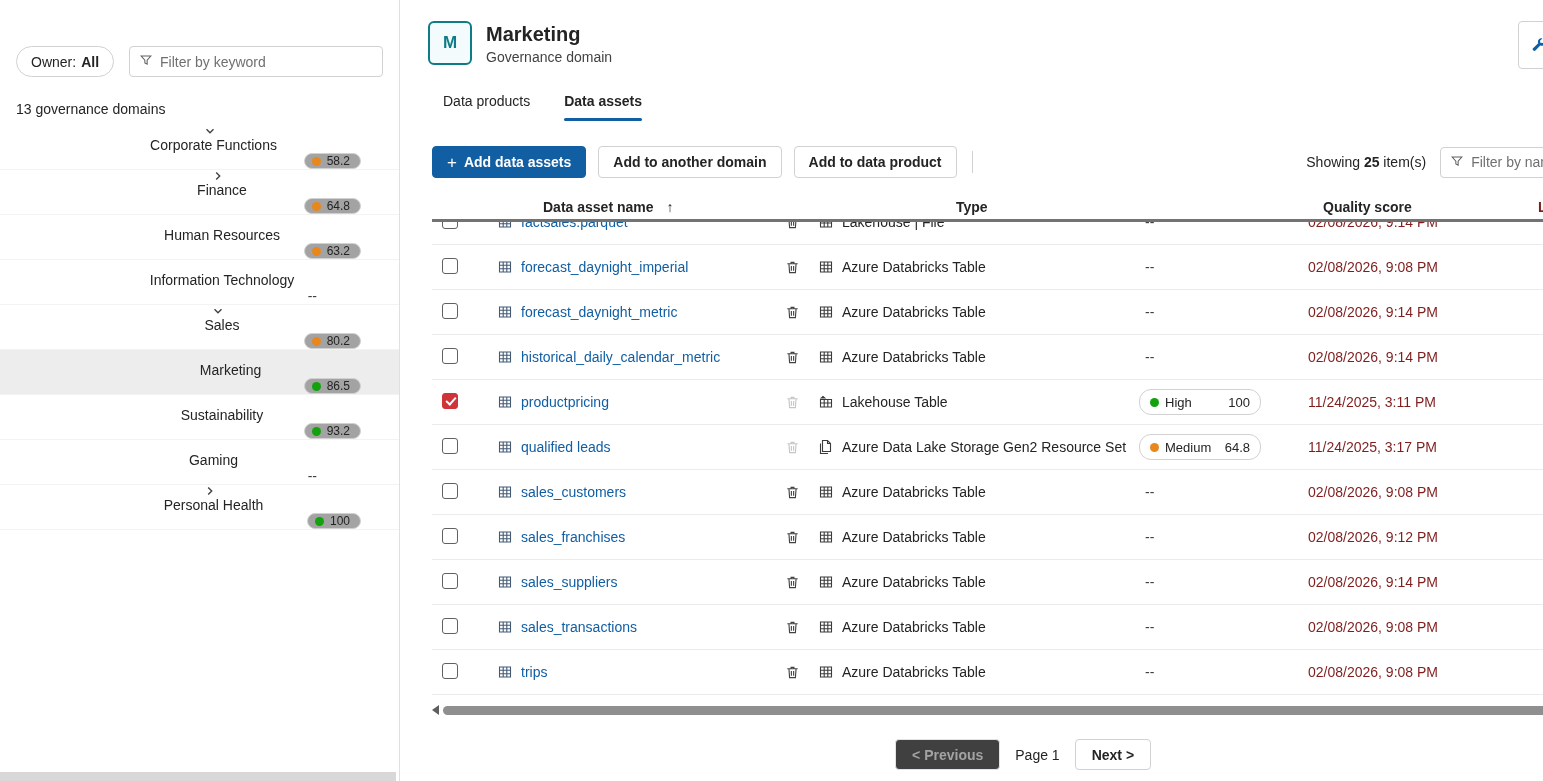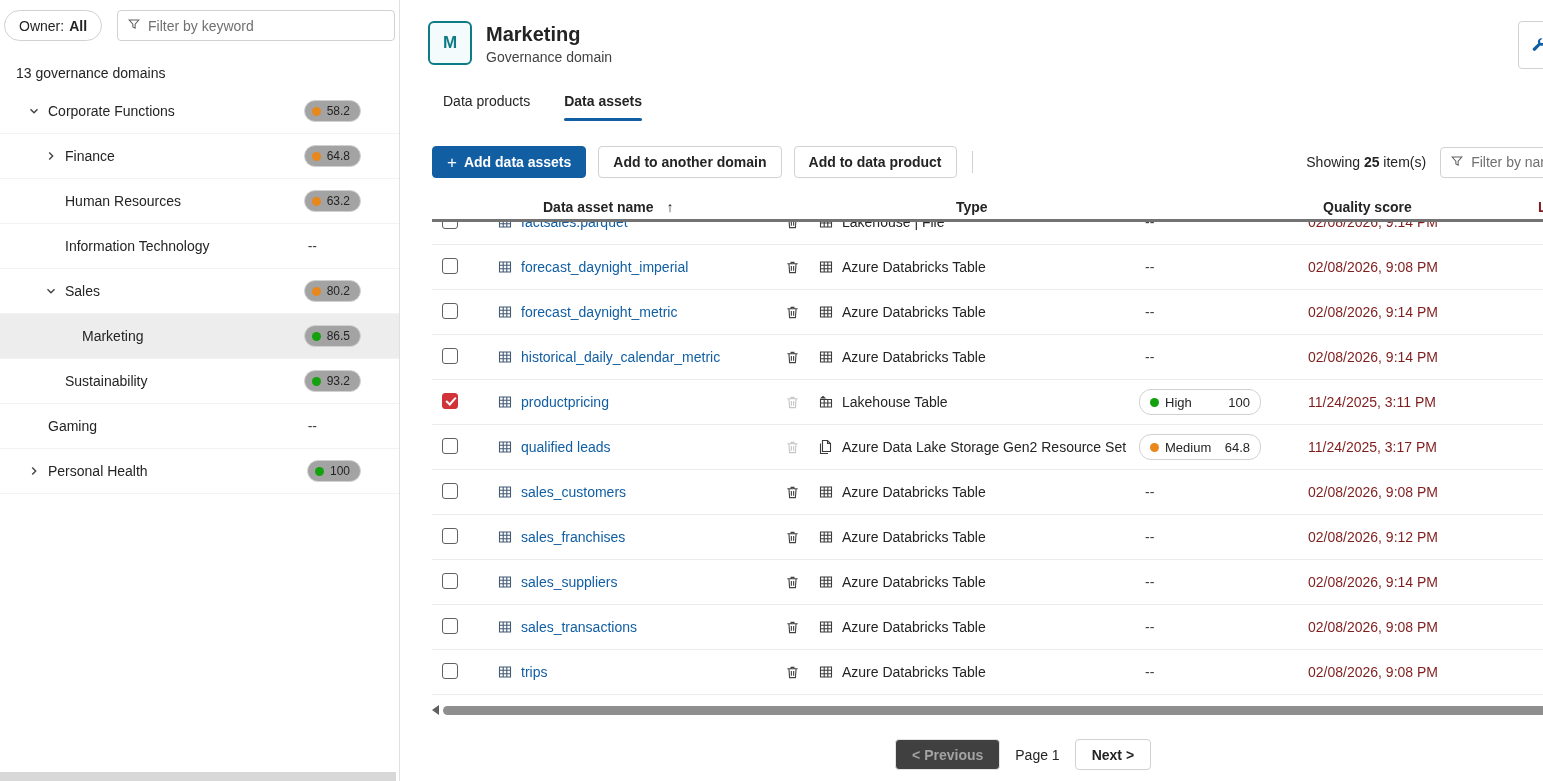--- a/index.html
+++ b/index.html
@@ -5,30 +5,30 @@
   * { box-sizing: border-box; margin: 0; padding: 0; }
   html, body { width: 1543px; height: 781px; overflow: hidden; }
   body {
     font-family: "Liberation Sans", "DejaVu Sans", sans-serif;
     font-size: 14px; color: #242424; background: #fff;
   }
   .app { display: flex; height: 100%; }
 
   
   .sidebar { width: 400px; min-width: 400px; border-right: 1px solid #e0e0e0; position: relative; padding-top: 10px; background:#fff; }
-  .side-top { display: flex; align-items: center; gap: 15px; padding: 0 4px; }
+  .side-top { display: flex; align-items: center; gap: 15px; padding: 0 16px; margin-top: 36px; }
   .owner-pill { display: inline-flex; align-items: center; gap: 5px; height: 31px; padding: 0 14px;
     border: 1px solid #d1d1d1; border-radius: 16px; background: #fff; font-size: 14px; font-family: inherit; color:#242424; cursor: pointer; }
   .owner-pill b { font-weight: 700; }
   .filter-box { flex: 1; display: flex; align-items: center; gap: 7px; height: 31px;
     border: 1px solid #d1d1d1; border-radius: 4px; padding: 0 9px; background: #fff; color: #616161; }
   .filter-box input { border: none; outline: none; flex: 1; font-size: 14px; font-family: inherit; color: #242424; background: transparent; }
   .filter-box input::placeholder { color: #707070; }
   .count { padding: 24px 16px 8px 16px; font-size: 14px; }
-  .tree-item { height: 45px; display: flex; align-items: center; font-size: 14px; cursor: pointer; border-bottom: 1px solid #f3f3f3; }
+  .tree-item { height: 45px; display: flex; align-items: center; font-size: 14px; cursor: pointer; border-bottom: 1px solid #f3f3f3; flex-direction: column; }
   .tree-item.selected { background: #ededed; }
   .chev { width: 20px; display: inline-flex; align-items: center; color: #424242; }
   .chev.right svg { transform: rotate(-90deg); }
   .t-label { white-space: nowrap; }
   .badge { margin-left: auto; margin-right: 38px; display: inline-flex; align-items: center; gap: 6px;
     height: 22px; padding: 0 10px 0 7px; border: 1px solid #d1d1d1; border-radius: 11px; font-size: 12px; background:#a3a3a3; }
   .dot { width: 9px; height: 9px; border-radius: 50%; display: inline-block; }
   .dash { margin-left: auto; margin-right: 82px; color: #424242; }
   .side-scrollbar { position: absolute; bottom: 0; left: 0; right: 3px; height: 9px; background: #d8d8d8; }
 

